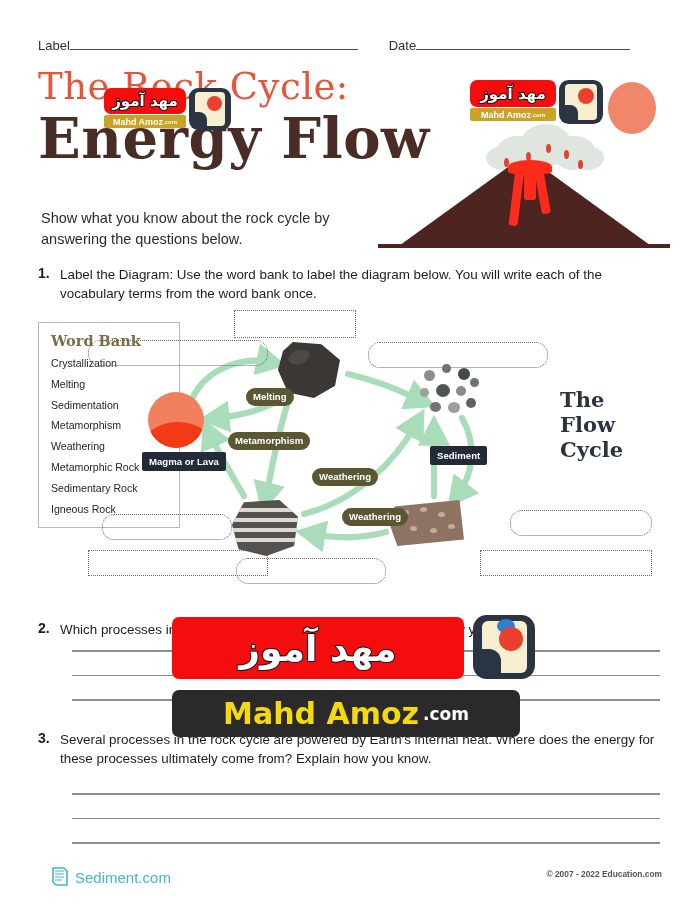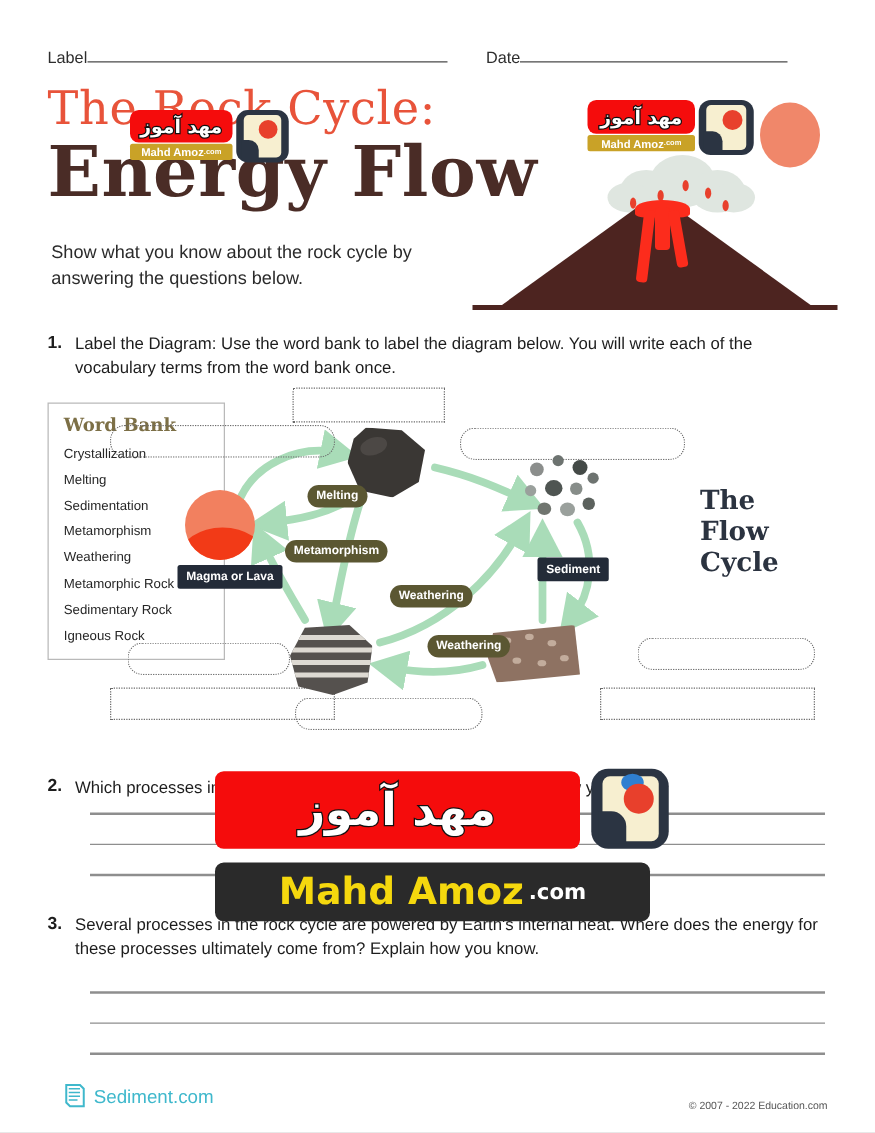--- a/index.html
+++ b/index.html
@@ -22,21 +22,21 @@
   .title-wrap{position:absolute;left:38px;top:68px;width:400px;}
   .title-1{
     font-family:"DejaVu Serif", serif;font-weight:normal;font-size:37px;
     color:#e8533a;letter-spacing:0.5px;line-height:1.05;margin:0;
   }
   .title-2{
     font-family:"DejaVu Serif", serif;font-weight:bold;font-size:56px;
     color:#4a2c26;letter-spacing:0.5px;line-height:1.12;margin:0;
   }
   .subtitle{
-    position:absolute;left:41px;top:192px;width:330px;
+    position:absolute;left:41px;top:208px;width:330px;
     font-size:14.5px;line-height:1.45;color:#2b2b2b;
   }
 
   
   .volcano{position:absolute;left:378px;top:78px;width:292px;height:170px;}
   .sun{position:absolute;right:14px;top:4px;width:48px;height:52px;
        border-radius:50%;background:#f0876a;}
   .ash{position:absolute;left:108px;top:46px;width:118px;height:46px;}
   .ash b{position:absolute;display:block;border-radius:50%;background:#dfe6e0;}
   .a1{left:10px;top:12px;width:42px;height:34px;}
@@ -119,21 +119,21 @@
   .sediment b{position:absolute;display:block;border-radius:50%;}
 
   .arrow{position:absolute;overflow:visible;}
 
   
   .footer-logo{position:absolute;left:50px;top:866px;display:flex;align-items:center;}
   .fl-mark{width:20px;height:22px;margin-right:5px;}
   .fl-text{font-size:15px;color:#3fb8cc;font-family:"Liberation Sans",sans-serif;}
   .footer-right{position:absolute;right:38px;top:864px;text-align:right;}
   .fr-1{font-size:11.2px;color:#2e2e2e;}
-  .fr-2{font-size:8.4px;color:#555;margin-top:15px;}
+  .fr-2{font-size:8.4px;color:#555;margin-top:5px;font-weight:bold;}
 
   
   .wm{position:absolute;}
   .wm-red{background:#f50c0c;border-radius:7px;display:flex;align-items:center;
           justify-content:center;}
   .wm-red span{font-family:"DejaVu Sans",sans-serif;font-weight:bold;color:#fff;
           -webkit-text-stroke:2px #111;paint-order:stroke fill;}
   .wm-dark{background:#2a2a2a;border-radius:7px;display:flex;align-items:center;
           justify-content:center;}
   .wm-dark span{font-family:"DejaVu Sans",sans-serif;font-weight:bold;color:#f5d80e;}

